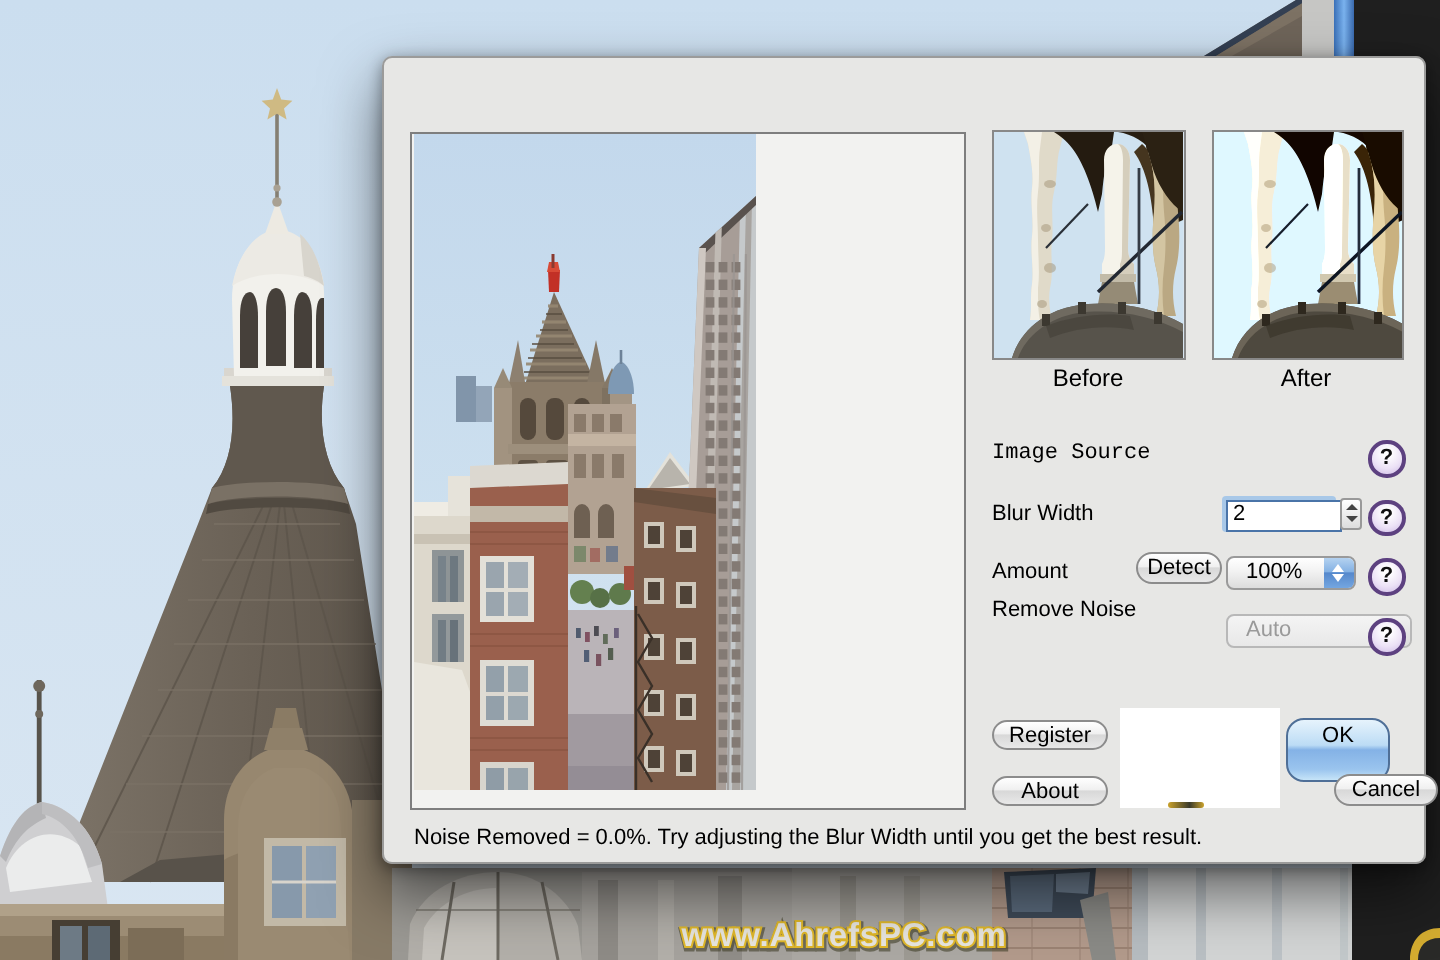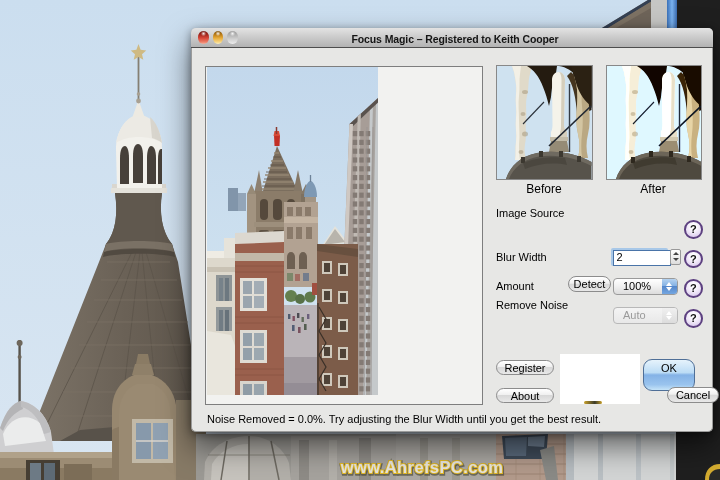--- a/index.html
+++ b/index.html
@@ -160,26 +160,20 @@
   <path d="M602,28 L648,0 L654,0 L608,28 Z" fill="#2e3c52" opacity="0.9"></path>
   <path d="M608,28 L652,1 L651,8 L616,28 Z" fill="#7d7264"></path>
   <rect x="651" y="0" width="16" height="28" fill="#c6c6c4"></rect>
   <rect x="667" y="0" width="10" height="28" fill="url(#bluestrip)"></rect>
 
   <text x="422.5" y="474" text-anchor="middle" font-family="Liberation Sans, sans-serif" font-size="16.5" font-weight="bold" fill="#3a3820" stroke="#3a3820" stroke-width="3.4" paint-order="stroke" letter-spacing="0.4" opacity="0.55">www.AhrefsPC.com</text>
     <text x="422" y="473" text-anchor="middle" font-family="Liberation Sans, sans-serif" font-size="16.5" font-weight="bold" fill="#e8e6e0" stroke="#e0b82a" stroke-width="2" paint-order="stroke" letter-spacing="0.4">www.AhrefsPC.com</text>
 </svg>
 
 <div id="dlg">
-  <div id="titlebar">
-    <div class="tl" style="left:7px;background:radial-gradient(circle at 50% 20%, rgba(255,255,255,0.9) 0%, rgba(255,255,255,0) 22%),linear-gradient(180deg,#6e120c 0%,#a82a20 30%,#d84638 55%,#ee8068 85%,#f4b0a0 100%);"></div>
-    <div class="tl" style="left:21.5px;background:radial-gradient(circle at 50% 20%, rgba(255,255,255,0.9) 0%, rgba(255,255,255,0) 22%),linear-gradient(180deg,#7e500a 0%,#c08018 30%,#e8ac3c 55%,#f6d684 85%,#fcf0c0 100%);"></div>
-    <div class="tl" style="left:36px;background:radial-gradient(circle at 50% 20%, rgba(255,255,255,0.9) 0%, rgba(255,255,255,0) 22%),linear-gradient(180deg,#9a9a9a 0%,#b8b8b8 35%,#d2d2d2 65%,#ececec 100%);"></div>
-    <div id="title">Focus Magic – Registered to Keith Cooper</div>
-  </div>
 
   <div id="pvbox"></div>
   <svg class="abs" style="left:16px;top:39px;" width="171" height="328" viewBox="0 0 171 328" id="photo">
     <defs>
       <linearGradient id="psky" x1="0" y1="0" x2="0" y2="1">
         <stop offset="0" stop-color="#c3d8ec"></stop>
         <stop offset="0.6" stop-color="#cde0ef"></stop>
         <stop offset="1" stop-color="#d8e6f1"></stop>
       </linearGradient>
     </defs>
@@ -540,30 +534,30 @@
         <rect x="42" y="85" width="4" height="6"></rect>
         <rect x="62" y="85" width="4" height="6"></rect>
         <rect x="80" y="90" width="4" height="6"></rect>
       </g>
       <path d="M26,97 C38,92 56,90 68,92 L70,99 C56,96 40,98 28,103 Z" fill="#49453d" opacity="0.85"></path>
     </g>
     </svg>
   <div class="tlabel" style="left:305px;">Before</div>
   <div class="tlabel" style="left:414px;">After</div>
 
-  <div class="rowlab" style="top:179px;">Image Source</div>
+  <div class="rowlab" style="top:193px;font-family:Liberation Mono, monospace;">Image Source</div>
   <div class="rowlab" style="top:222.5px;">Blur Width</div>
   <div class="rowlab" style="top:252px;">Amount</div>
   <div class="rowlab" style="top:271px;">Remove Noise</div>
 
   <div class="pop" style="left:422px;top:249.5px;width:63px;">
       <span class="txt">100%</span>
       <span class="step"></span>
     </div>
-  <div class="pop" style="left:422px;top:278.5px;width:63px;border-color:#b8b8b8;background:linear-gradient(#f4f4f4,#e8e8e8);color:#9a9a9a;">
+  <div class="pop" style="left:422px;top:278.5px;width:63px;border-color:#b8b8b8;background:linear-gradient(#f4f4f4,#e8e8e8);color:#9a9a9a;padding-left:28px;">
       <span class="txt">Auto</span>
       <span class="step" style="background:linear-gradient(#f0f0f0,#dcdcdc);"></span>
     </div>
 
   <div class="btn" style="left:377px;top:220px;width:43px;height:16px;line-height:15px;border-radius:8px;margin-top:28px;">Detect</div>
   <div class="abs" style="left:419.5px;top:219.5px;width:57px;height:18px;background:#a8c8e8;border-radius:2px;"></div>
   <div class="abs" style="left:421.5px;top:221.5px;width:53px;height:14px;background:#fff;border:1px solid #4a74a8;font-size:11px;padding-left:3px;">2</div>
   <div class="abs" style="left:479px;top:220.5px;width:11px;height:16px;background:linear-gradient(#fff,#ddd);border:1px solid #999;border-radius:2px;box-sizing:border-box;">
     <div style="position:absolute;left:2px;top:2.5px;width:0;height:0;border-left:3px solid transparent;border-right:3px solid transparent;border-bottom:3.5px solid #444;"></div>
     <div style="position:absolute;left:2px;bottom:2.5px;width:0;height:0;border-left:3px solid transparent;border-right:3px solid transparent;border-top:3.5px solid #444;"></div>

